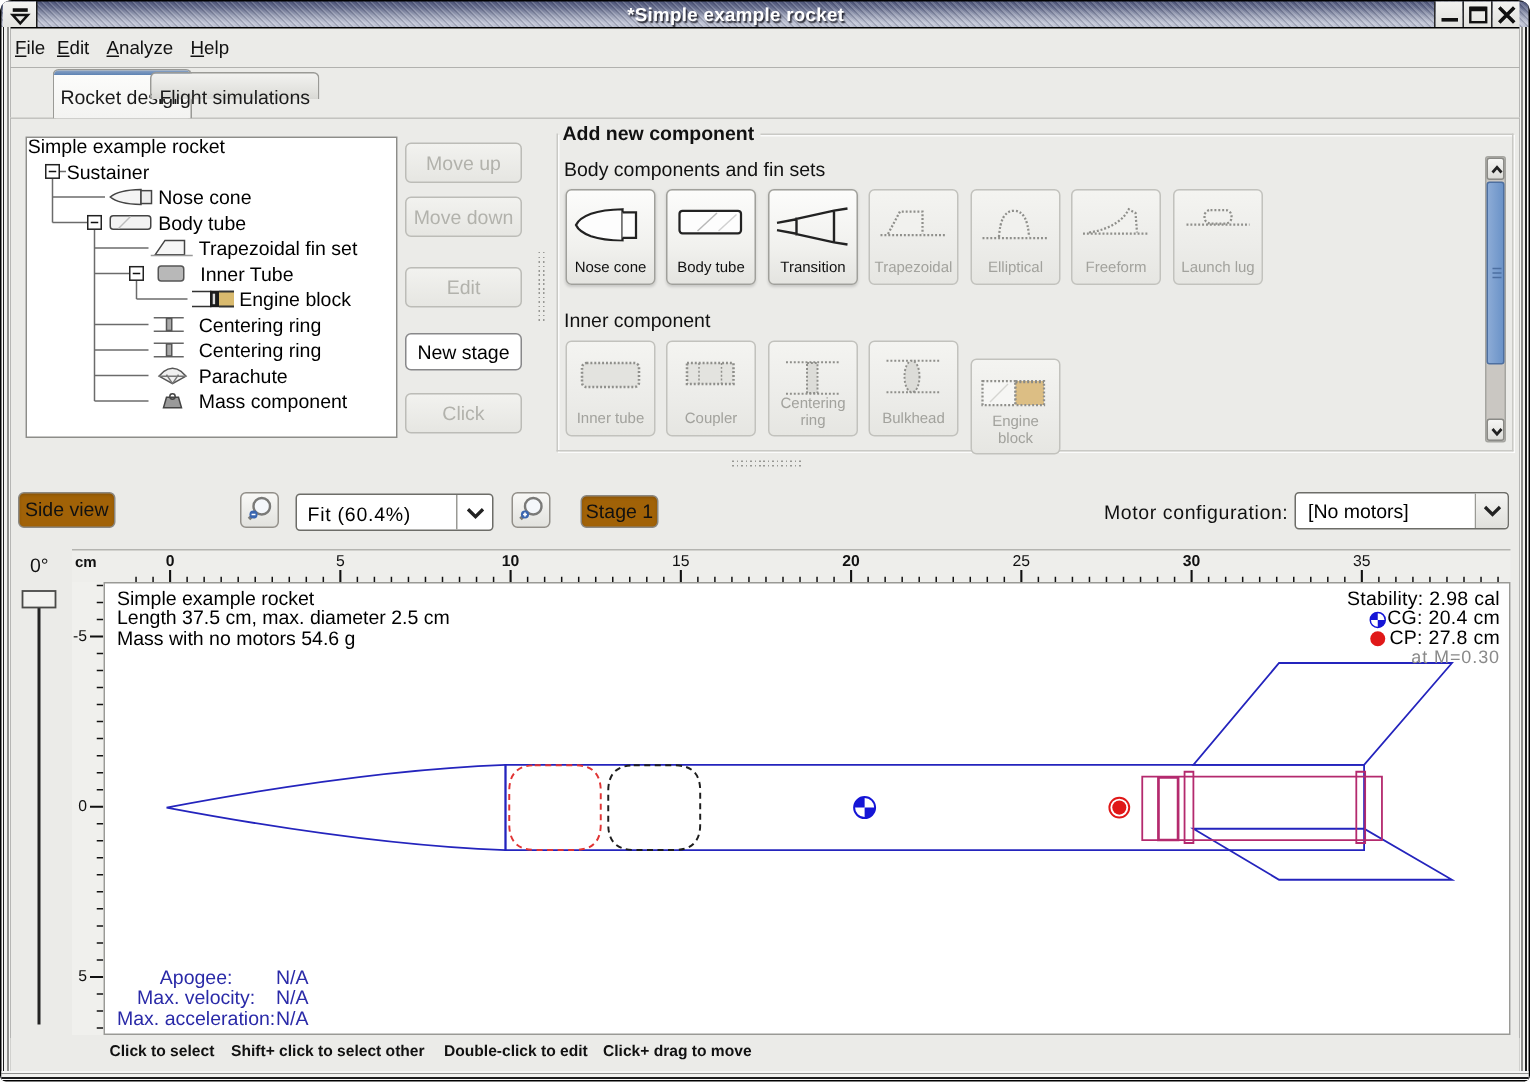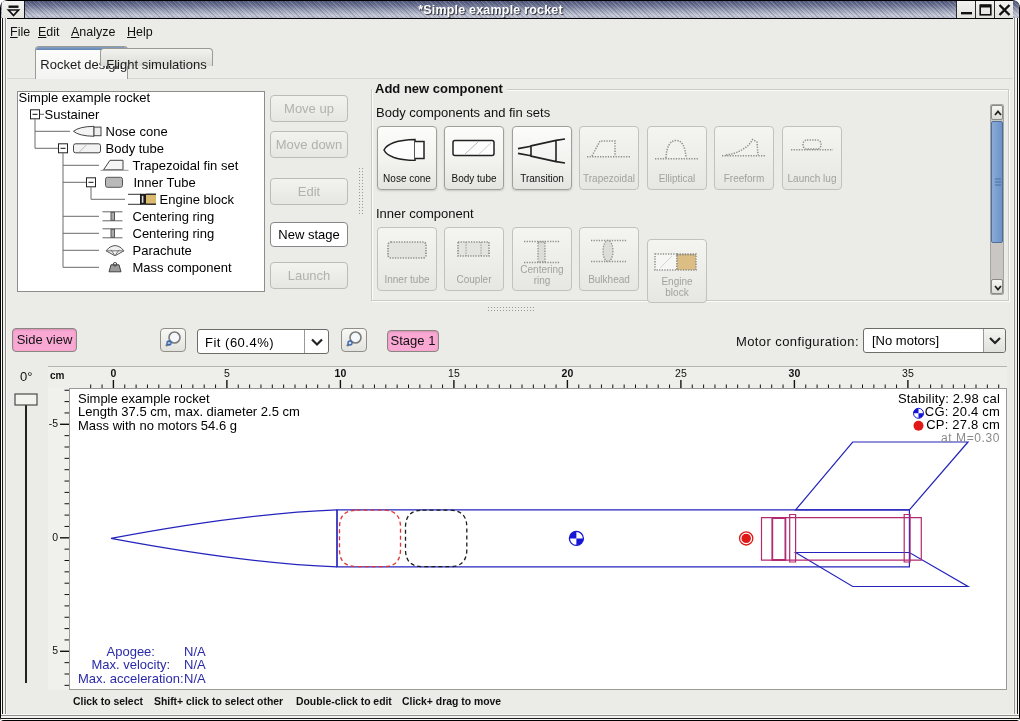--- a/index.html
+++ b/index.html
@@ -64,21 +64,21 @@
 
 #vsplit { left:358px; top:168px; width:6px; height:46px;
   background-image:repeating-linear-gradient(0deg,#989894 0 1px,transparent 1px 3px),repeating-linear-gradient(0deg,#989894 0 1px,transparent 1px 3px);
   background-size:1px 100%,1px 100%; background-position:1px 0,4px 0; background-repeat:no-repeat;}
 #hsplit { left:488px; top:306px; width:46px; height:6px;
   background-image:repeating-linear-gradient(90deg,#989894 0 1px,transparent 1px 3px),repeating-linear-gradient(90deg,#989894 0 1px,transparent 1px 3px);
   background-size:100% 1px,100% 1px; background-position:0 1px,0 4px; background-repeat:no-repeat;}
 
 .tbtn { position:absolute; border-radius:4px; font-size:13px; text-align:center; color:#111; }
 .raised { background:linear-gradient(180deg,#f8f8f6,#e2e2de); border:1px solid #928f89; }
-.pressed { background:#f9a8d4; border:1px solid #8a8781; box-shadow:inset 0 1px 2px rgba(0,0,0,0.15); }
+.pressed { background:#a16207; border:1px solid #8a8781; box-shadow:inset 0 1px 2px rgba(0,0,0,0.15); }
 #combo1 { position:absolute; left:197px; top:329px; width:132px; height:25px; background:#fff; border:1px solid #6d6d68; border-radius:3px; font-size:13px; }
 #combo1 .arr { position:absolute; right:0; top:0; width:24px; height:23px; border-left:1px solid #9a9a95; }
 #mcLabel { position:absolute; font-size:13px; color:#111; letter-spacing:0.4px; }
 #combo2 { position:absolute; left:863px; top:328px; width:143px; height:25px; background:#fff; border:1px solid #6d6d68; border-radius:3px; font-size:13px; }
 #combo2 .arr { position:absolute; right:0; top:0; width:22px; height:23px; background:linear-gradient(180deg,#f4f4f2,#e0e0dc); border-left:1px solid #9a9a95; border-radius:0 3px 3px 0; }
 
 #fig { left:69px; top:388px; width:938px; height:302px; background:#fff; border:1px solid #9a9a96; }
 #rulerH { left:48px; top:366px; width:959px; height:22px; background:#eeeeeb; border-top:1px solid #b4b4b0; }
 #rulerV { left:48px; top:388px; width:21px; height:302px; background:#f0f0ed; }
 .rlabel { position:absolute; font-size:10px; color:#111; }
@@ -206,21 +206,21 @@
     <div class="trow" style="left:114.5px; top:117px;">Centering ring</div>
     <div class="trow" style="left:114.5px; top:134px;">Centering ring</div>
     <div class="trow" style="left:114.5px; top:151px;">Parachute</div>
     <div class="trow" style="left:114.5px; top:168px;">Mass component</div>
   </div>
 
   <div class="sbtn dis" style="top:95px;  height:27px; line-height:25px;">Move up</div>
   <div class="sbtn dis" style="top:131px; height:27px; line-height:25px;">Move down</div>
   <div class="sbtn dis" style="top:178px; height:27px; line-height:25px;">Edit</div>
   <div class="sbtn en" style="top:222px; height:25px; line-height:23px;">New stage</div>
-  <div class="sbtn dis" style="top:262px; height:27px; line-height:25px;">Launch</div>
+  <div class="sbtn dis" style="top:262px; height:27px; line-height:25px;">Click</div>
   <div id="vsplit" class="abs"></div>
 
   <div id="grp" class="abs">
     <div class="gline" style="left:126px; top:0px; right:0; height:1px;"></div>
     <div class="gline" style="left:0; top:0px; width:1px; height:212px;"></div>
     <div class="gline" style="right:0; top:0px; width:1px; height:212px;"></div>
     <div class="gline" style="left:0; bottom:0; right:0; height:1px;"></div>
     <div id="grpTitle">Add new component</div>
     <div id="scrollpane">
       <div class="seclabel" style="top:8px;">Body components and fin sets</div>

